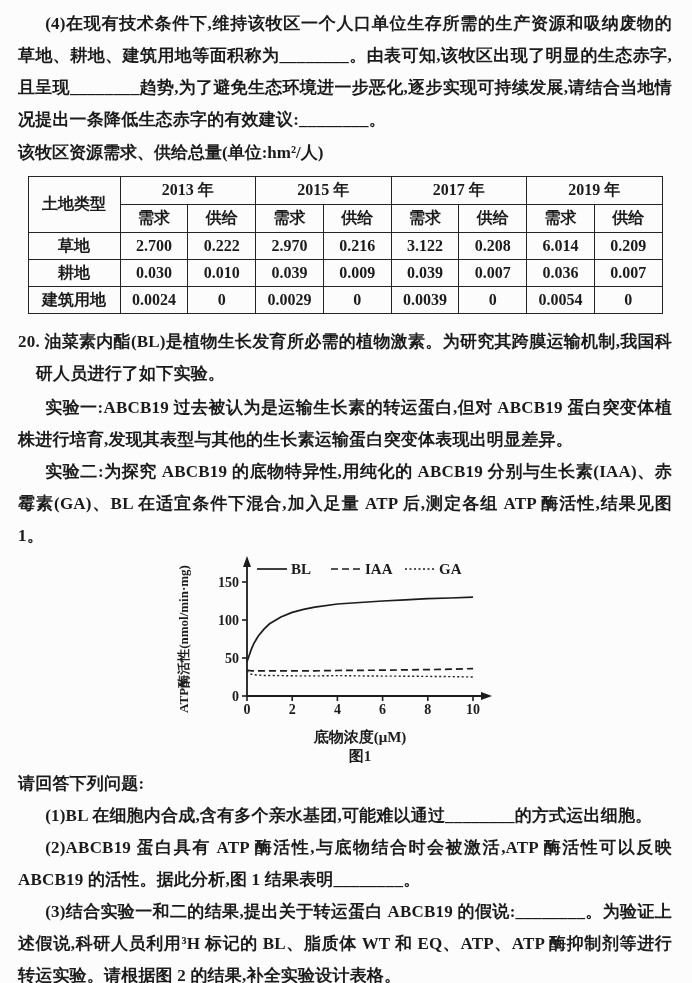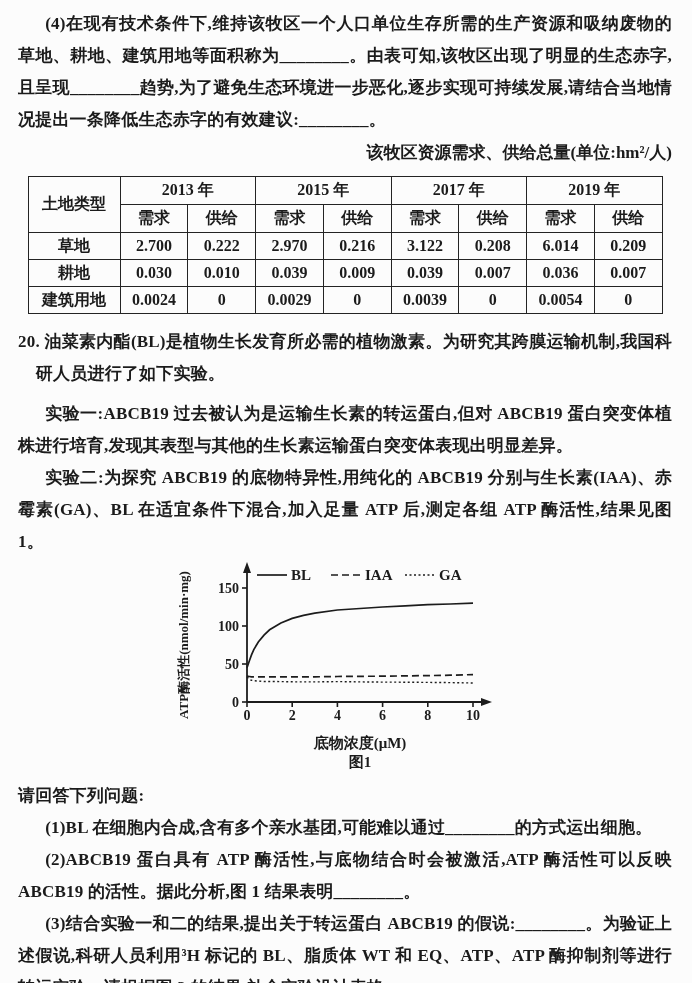--- a/index.html
+++ b/index.html
@@ -5,32 +5,32 @@
   * { margin:0; padding:0; box-sizing:border-box; }
   html,body { width:692px; height:983px; }
   body {
     font-family:"Liberation Serif","DejaVu Serif",serif;
     background:#fcfcfc; color:#1b1b1b; font-weight:600;
   }
   .page { width:692px; height:983px; padding:8px 20px 0 18px; overflow:hidden; }
   .para { font-size:17px; line-height:32px; text-align:justify; letter-spacing:.2px; }
   .first-indent { text-indent:1.6em; }
   .hang { padding-left:1.05em; text-indent:-1.05em; }
-  .table-title { text-align:right; font-size:17px; margin:5px 0 4px; }
+  .table-title { text-align:left; font-size:17px; margin:5px 0 4px; }
   table.res-table { border-collapse:collapse; margin:12px auto; width:634px; table-layout:fixed; }
   .res-table th, .res-table td {
     border:1.6px solid #242424; text-align:center; vertical-align:middle;
     font-size:16px; font-weight:600; height:27px; padding:0;
   }
   .res-table tr.hdr th { height:28px; }
   .chart-block { width:340px; margin:2px auto 0; }
   .chart-xlabel { width:340px; text-align:center; font-size:15px; padding-left:30px; line-height:19px; }
   .chart-caption { width:340px; text-align:center; font-size:15px; padding-left:30px; line-height:19px;font-family:Liberation Serif, serif; }
   .mt { }
-  .mt-s { margin-top:8px; }
+  .mt-s { margin-top:2px; }
 </style>
 </head>
 <body>
 
 <div class="page">
 
   <p class="para first-indent">(4)在现有技术条件下,维持该牧区一个人口单位生存所需的生产资源和吸纳废物的草地、耕地、建筑用地等面积称为________。由表可知,该牧区出现了明显的生态赤字,且呈现________趋势,为了避免生态环境进一步恶化,逐步实现可持续发展,请结合当地情况提出一条降低生态赤字的有效建议:________。</p>
 
   <div class="table-title">该牧区资源需求、供给总量(单位:hm²/人)</div>
 

